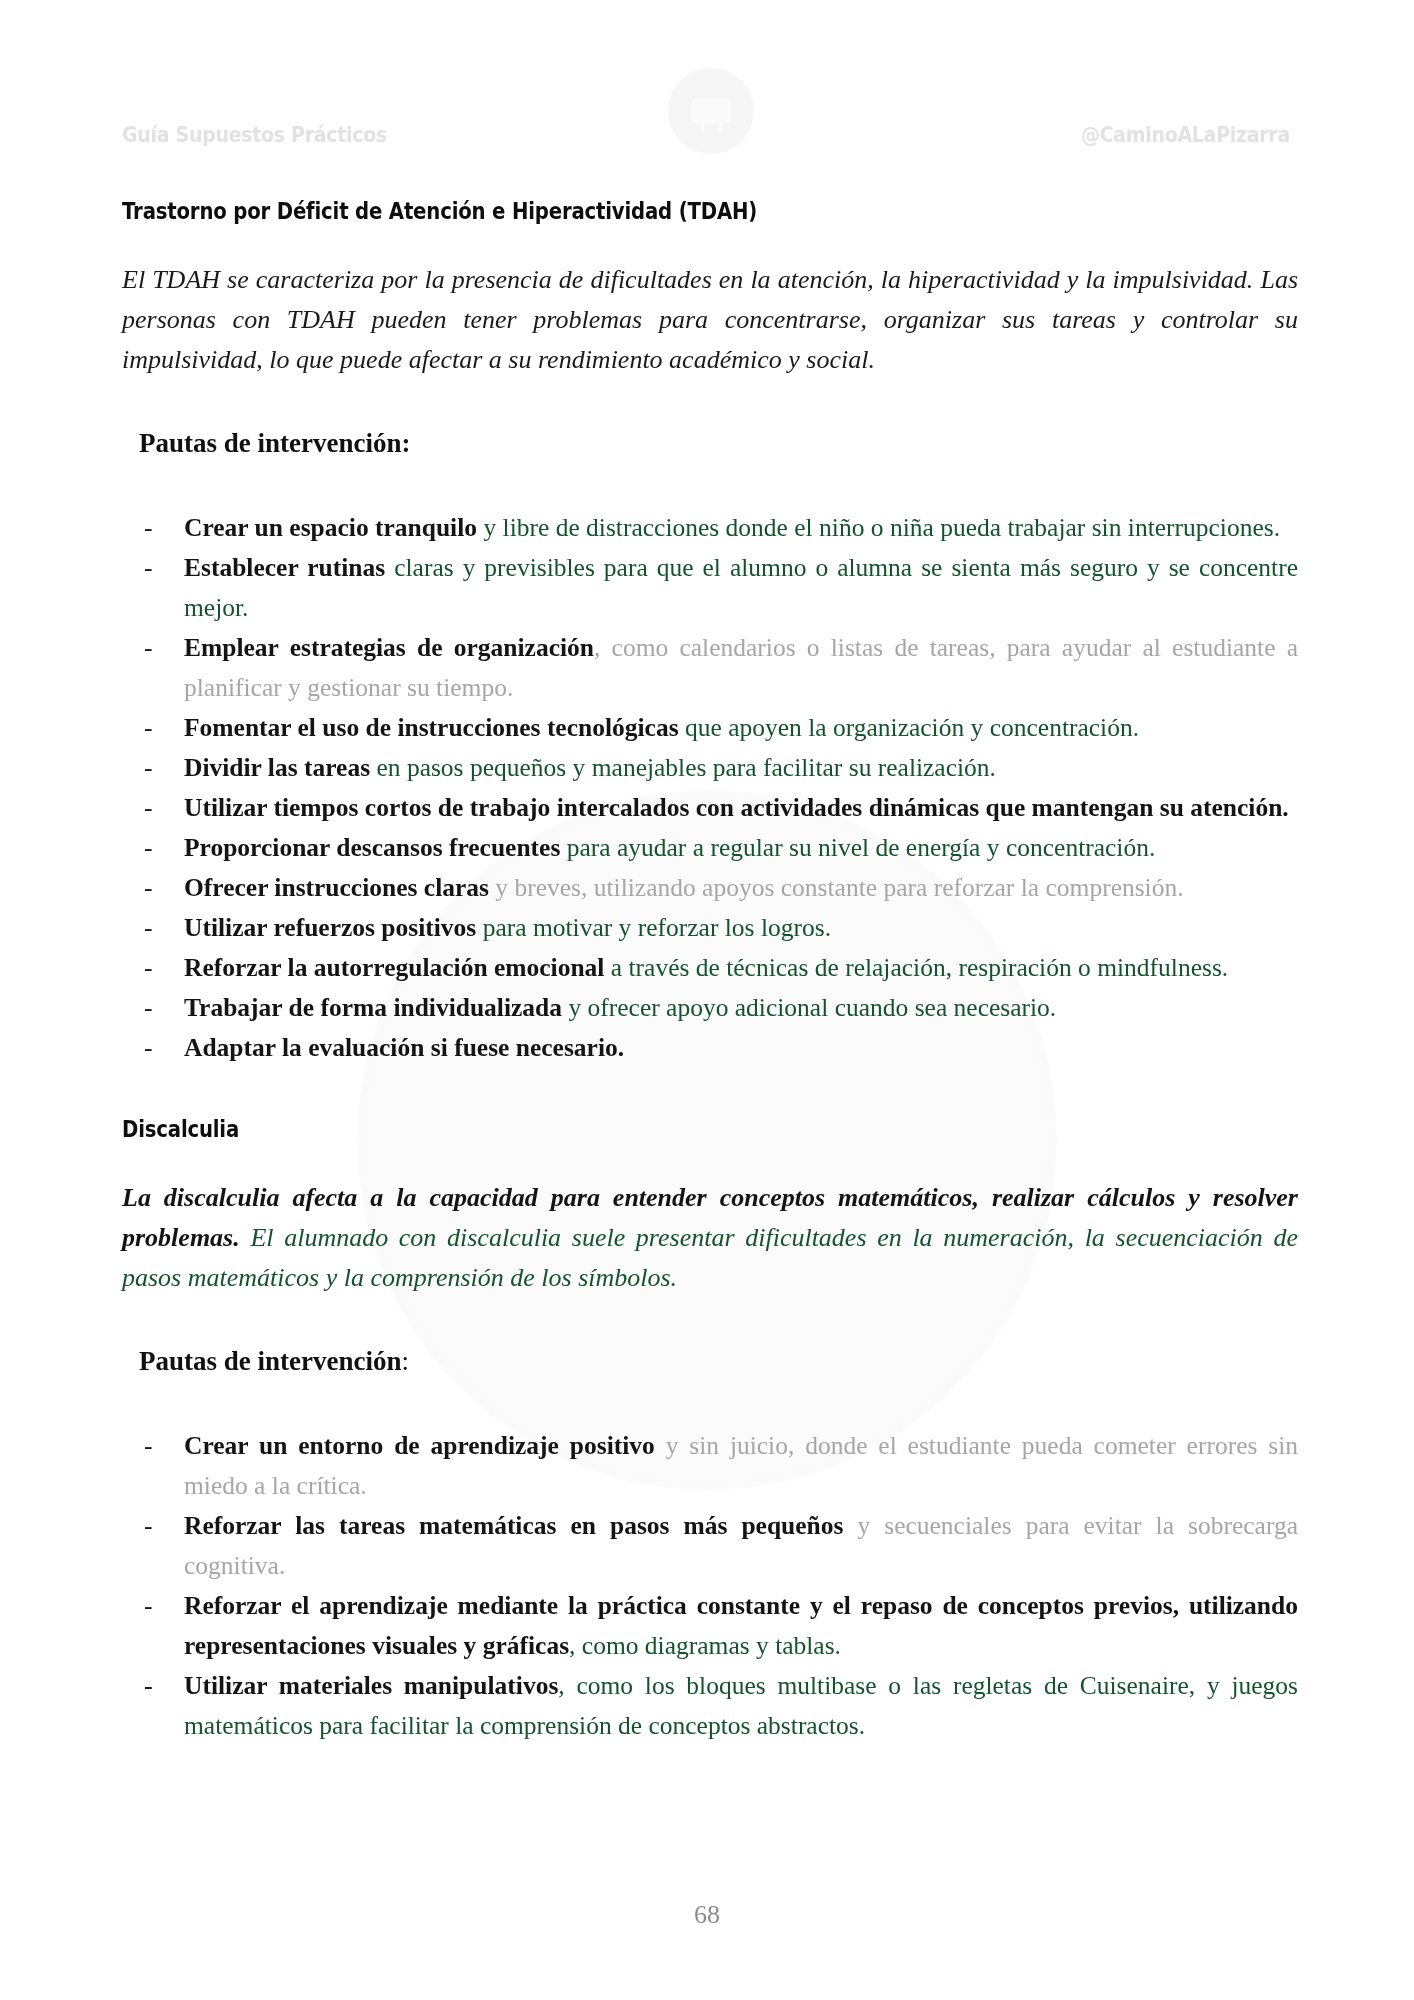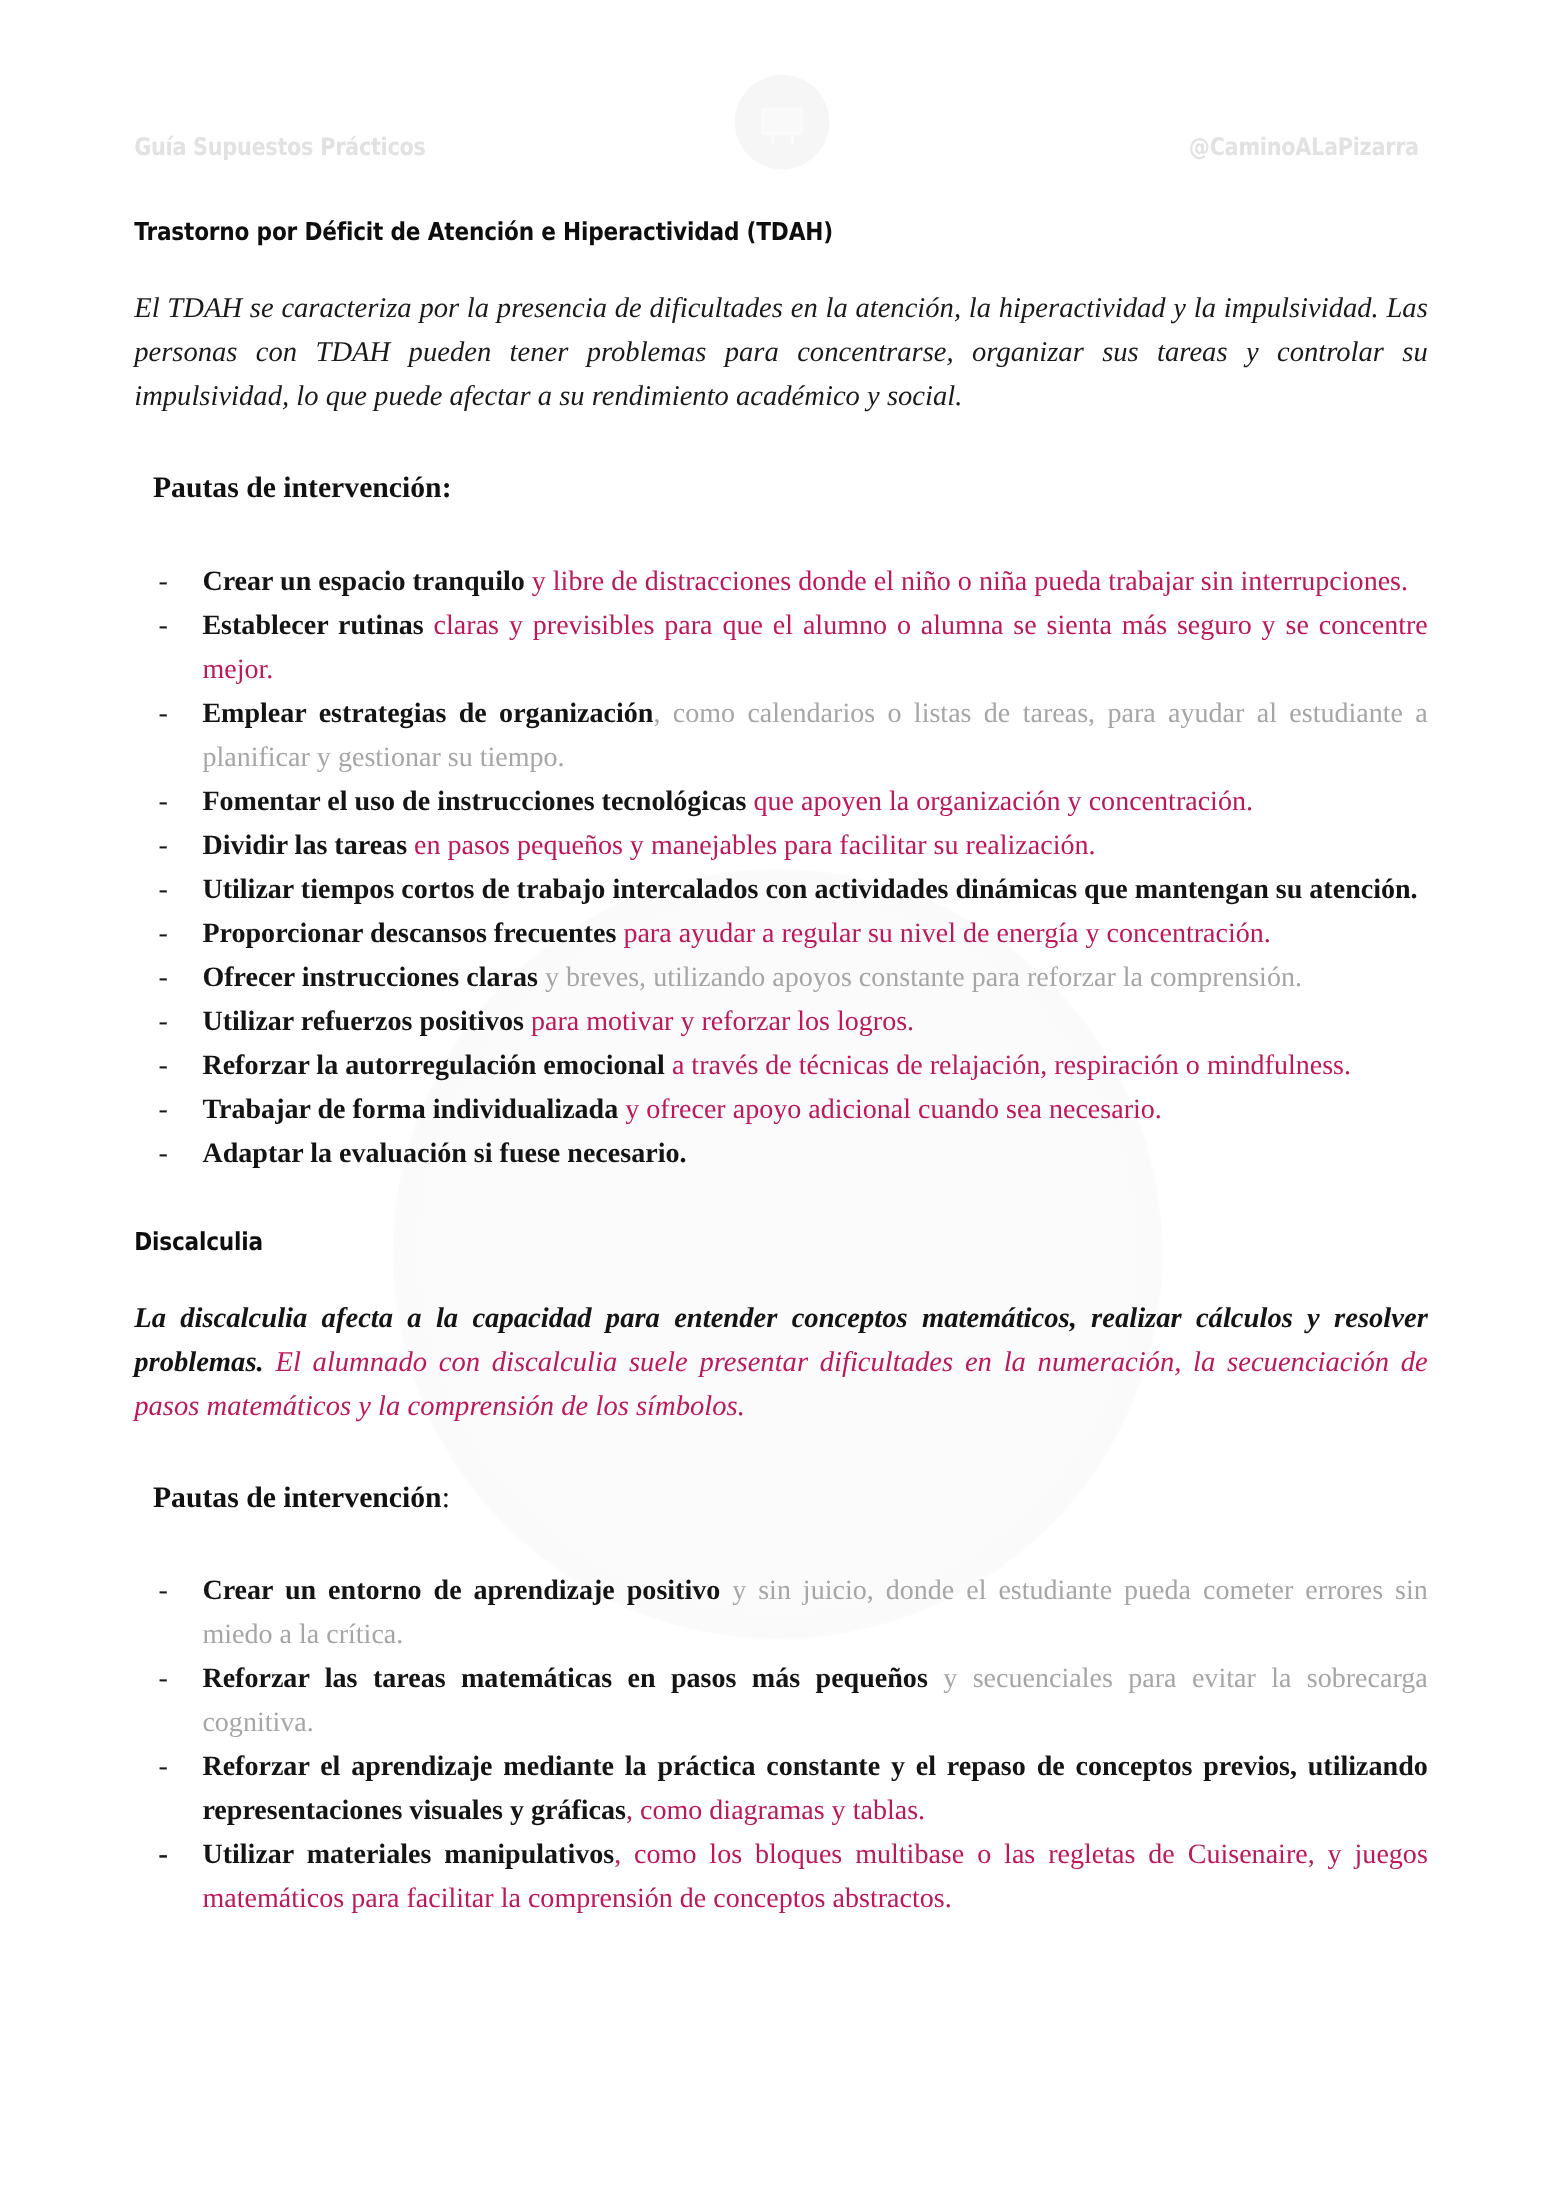--- a/index.html
+++ b/index.html
@@ -161,21 +161,21 @@
   }
   ul.bullets li .dash {
     position: absolute;
     left: 22px;
     top: 0;
     color: #1a1a1a;
     font-size: 25.5px;
     line-height: 40px;
   }
   .lead { font-weight: bold; color: #141414; }
-  .rest { color: #be185d; }
+  .rest { color: #14532d; }
   .rest-dark { color: #a6a6a6; }
 
   
   .gap-a { height: 34px; }
   .gap-b { height: 28px; }
   .gap-c { height: 30px; }
   .gap-d { height: 46px; }
 
   .page-number {
     position: absolute;
@@ -288,14 +288,15 @@
       <li>
         <span class="dash">-</span><span class="rest"></span>
       </li>
       <li>
         <span class="dash">-</span><span class="lead">Utilizar materiales manipulativos</span><span class="rest">, como los bloques multibase o las regletas de Cuisenaire, y juegos matemáticos para facilitar la comprensión de conceptos abstractos.</span>
       </li>
     </ul>
 
   </div>
 
+  <div class="page-number">68</div>
 
 </div>
 
 </body></html>

